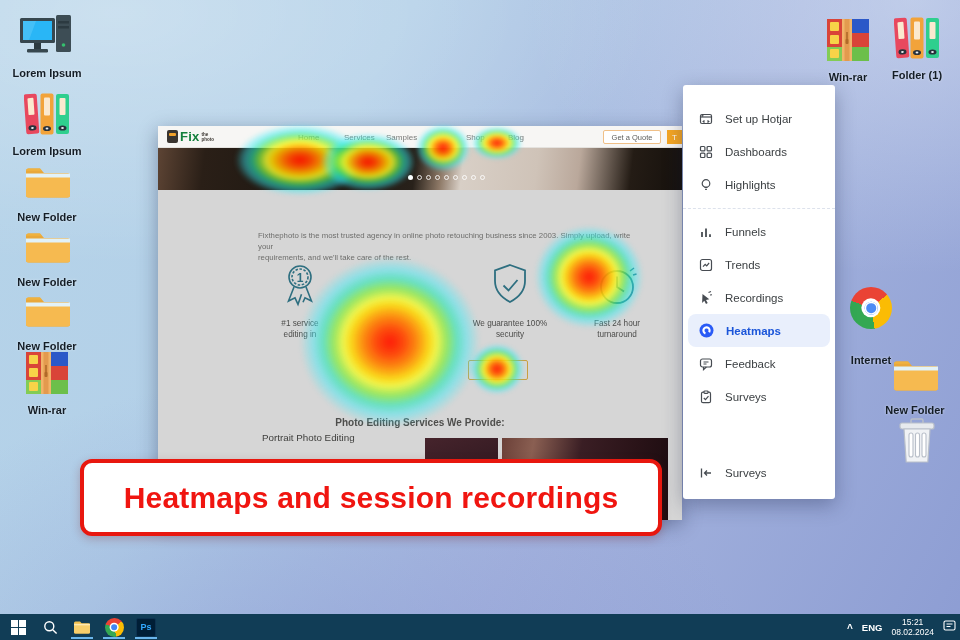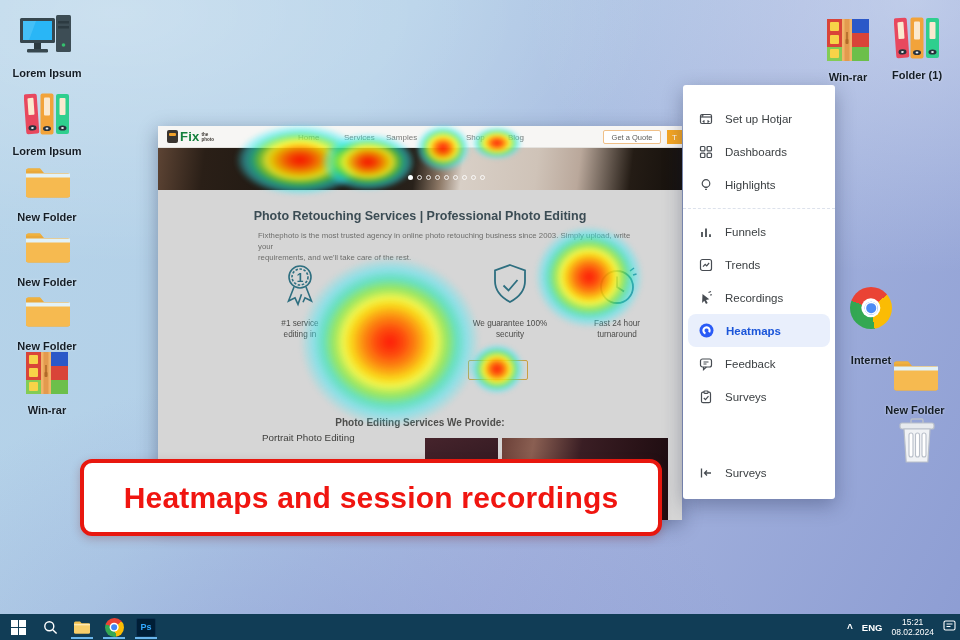--- a/index.html
+++ b/index.html
@@ -274,21 +274,20 @@
         <span class="dot active" style="left: 250px;"></span>
         <span class="dot" style="left: 259px;"></span>
         <span class="dot" style="left: 268px;"></span>
         <span class="dot" style="left: 277px;"></span>
         <span class="dot" style="left: 286px;"></span>
         <span class="dot" style="left: 295px;"></span>
         <span class="dot" style="left: 304px;"></span>
         <span class="dot" style="left: 313px;"></span>
         <span class="dot" style="left: 322px;"></span>
       </div>
-    <div id="web-title">Photo Retouching Services | Professional Photo Editing</div>
     <div id="web-intro">
       <span>Fixthephoto is the most trusted agency in online photo retouching business since 2003. Simply upload, write your</span><br>
       <span>requirements, and we'll take care of the rest.</span>
     </div>
     <div id="web-features">
         <div class="feature" style="left: 87px;">
           <div class="ficon">
             <svg width="46" height="50" viewBox="0 0 46 50" fill="none" stroke="#2e6f80" stroke-width="1.6">
               <circle cx="23" cy="15" r="11"></circle>
               <circle cx="23" cy="15" r="8" stroke-dasharray="2.5 1.6"></circle>

